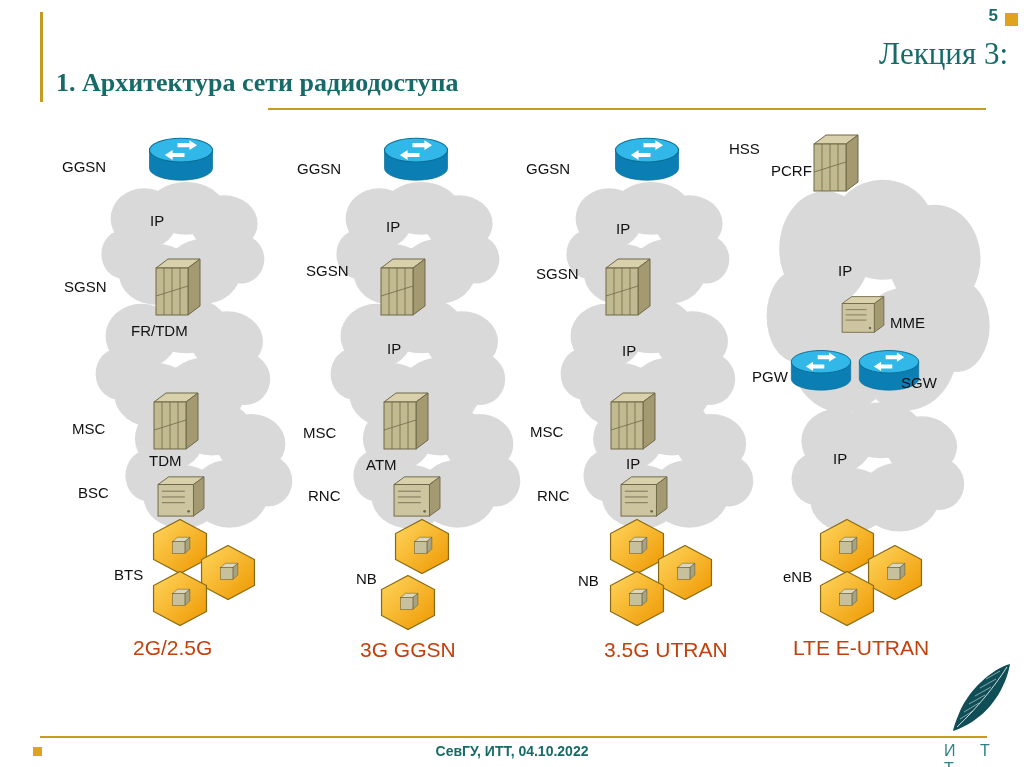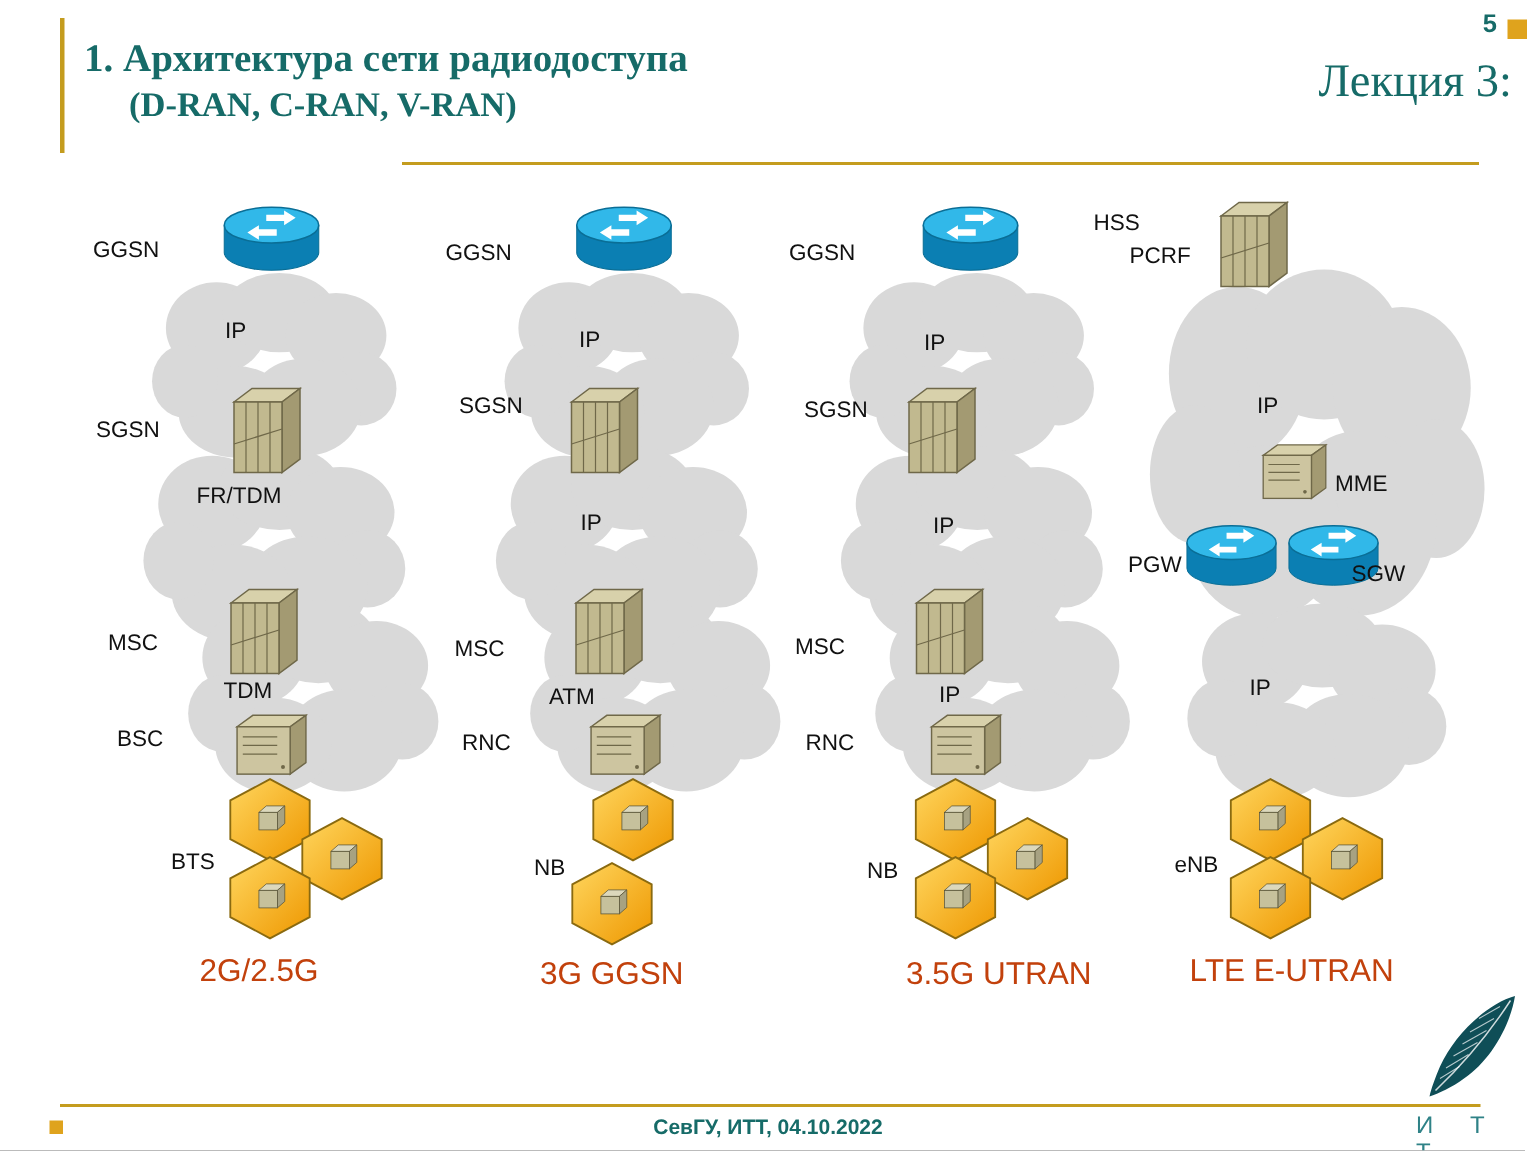--- a/index.html
+++ b/index.html
@@ -10,21 +10,21 @@
   }
   html,body{margin:0;padding:0;background:#888;}
   .slide{
     position:relative;width:1024px;height:767px;background:#ffffff;
     overflow:hidden;font-family:"Liberation Sans",sans-serif;
   }
   
   .vline{position:absolute;left:40px;top:12px;width:3px;height:90px;background:var(--gold);}
   .hline-top{position:absolute;left:268px;top:108px;width:718px;height:2px;background:var(--gold);}
   .title-wrap{position:absolute;left:56px;top:24px;}
-  .t1{font:bold 26px "Liberation Serif",serif;color:var(--teal);}
+  .t1{font:bold 26px "Liberation Serif",serif;color:var(--teal);margin-top:44px;}
   .t2{font:bold 23px "Liberation Serif",serif;color:var(--teal);margin-left:30px;margin-top:3px;}
   .lecture{position:absolute;right:16px;top:36px;font:31px "Liberation Serif",serif;color:var(--teal);}
   .pagenum{position:absolute;right:26px;top:6px;font:bold 17px "Liberation Sans",sans-serif;color:var(--teal);}
   .sq{position:absolute;background:var(--gold2);}
   
   .diagram{position:absolute;left:0;top:0;right:0;bottom:0;}
   .icon{position:absolute;display:block;}
   .lbl{position:absolute;font:15px "Liberation Sans",sans-serif;color:var(--ink);white-space:nowrap;}
   .cap{position:absolute;font:21px "Liberation Sans",sans-serif;color:#c2410c;white-space:nowrap;}
   
@@ -104,21 +104,20 @@
           <line x1="23" y1="50" x2="10" y2="58"></line>
         </g>
       </symbol>
     </defs>
   </svg>
 
   <div class="vline"></div>
   <div class="hline-top"></div>
   <div class="title-wrap">
     <div class="t1">1. Архитектура сети радиодоступа</div>
-    <div class="t2">(D-RAN, C-RAN, V-RAN)</div>
   </div>
   <div class="lecture">Лекция 3:</div>
   <div class="pagenum">5</div>
   <div class="sq" style="right:6px;top:13px;width:13px;height:13px;"></div>
 
   <div class="diagram">
 
     <div>
       <svg class="icon" viewBox="0 0 200 130" preserveAspectRatio="none" style="left:98px;top:178px;width:168px;height:132px">
           <use href="#sym-cloud"></use>
@@ -264,21 +263,21 @@
       <svg class="icon" viewBox="0 0 104 92" style="left:815px;top:518px;width:64px;height:57px">
           <use href="#sym-hex"></use>
         </svg>
       <svg class="icon" viewBox="0 0 104 92" style="left:863px;top:544px;width:64px;height:57px">
           <use href="#sym-hex"></use>
         </svg>
       <svg class="icon" viewBox="0 0 104 92" style="left:815px;top:570px;width:64px;height:57px">
           <use href="#sym-hex"></use>
         </svg>
       <span class="lbl" style="left:729px;top:140px">HSS</span>
-      <span class="lbl" style="left:753px;top:162px">PCRF</span>
+      <span class="lbl" style="left:771px;top:162px">PCRF</span>
       <span class="lbl" style="left:838px;top:262px">IP</span>
       <span class="lbl" style="left:890px;top:314px">MME</span>
       <span class="lbl" style="left:752px;top:368px">PGW</span>
       <span class="lbl" style="left:901px;top:374px">SGW</span>
       <span class="lbl" style="left:833px;top:450px">IP</span>
       <span class="lbl" style="left:783px;top:568px">eNB</span>
       <span class="cap" style="left:793px;top:636px">LTE E-UTRAN</span>
     </div>
 
   </div>

